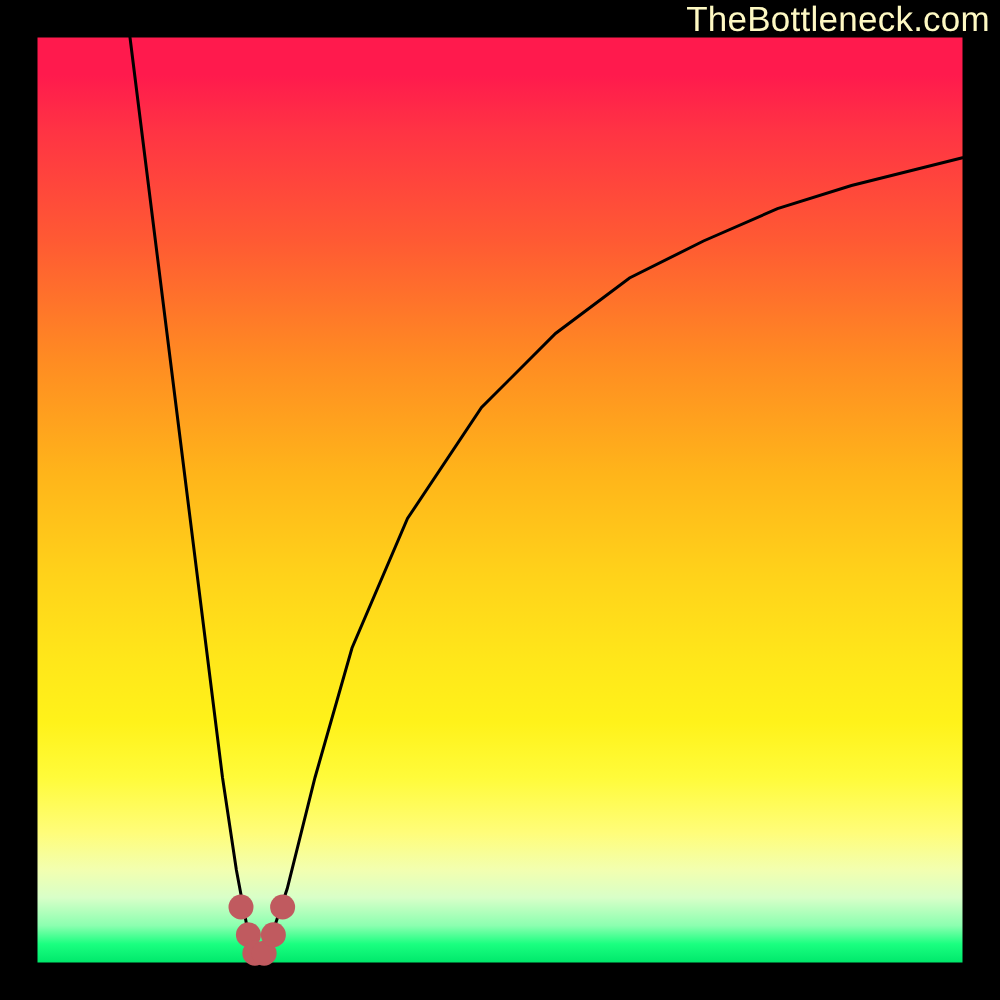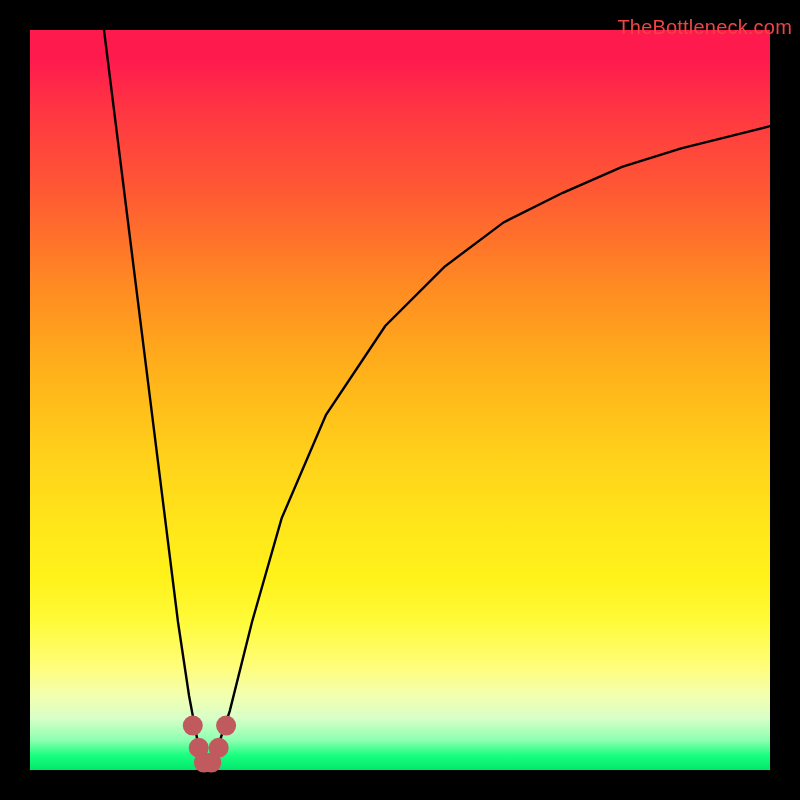--- a/index.html
+++ b/index.html
@@ -41,24 +41,24 @@
       #fffd7a 86%,
       #f2ffb0 90%,
       #d8ffc8 93%,
       #8cffb0 96%,
       #1aff80 98%,
       #00e86b 100%
     );
   }
   .watermark {
     position: absolute;
-    top: 16px;
+    top: 0;
     right: 8px;
-    color: #ef4444;
-    font-size: 20px;
+    color: #fef9c3;
+    font-size: 28px;
     letter-spacing: 0.2px;
     user-select: none;
   }
   svg.curve {
     position: absolute;
     left: 0;
     top: 0;
     width: 740px;
     height: 740px;
     overflow: visible;

